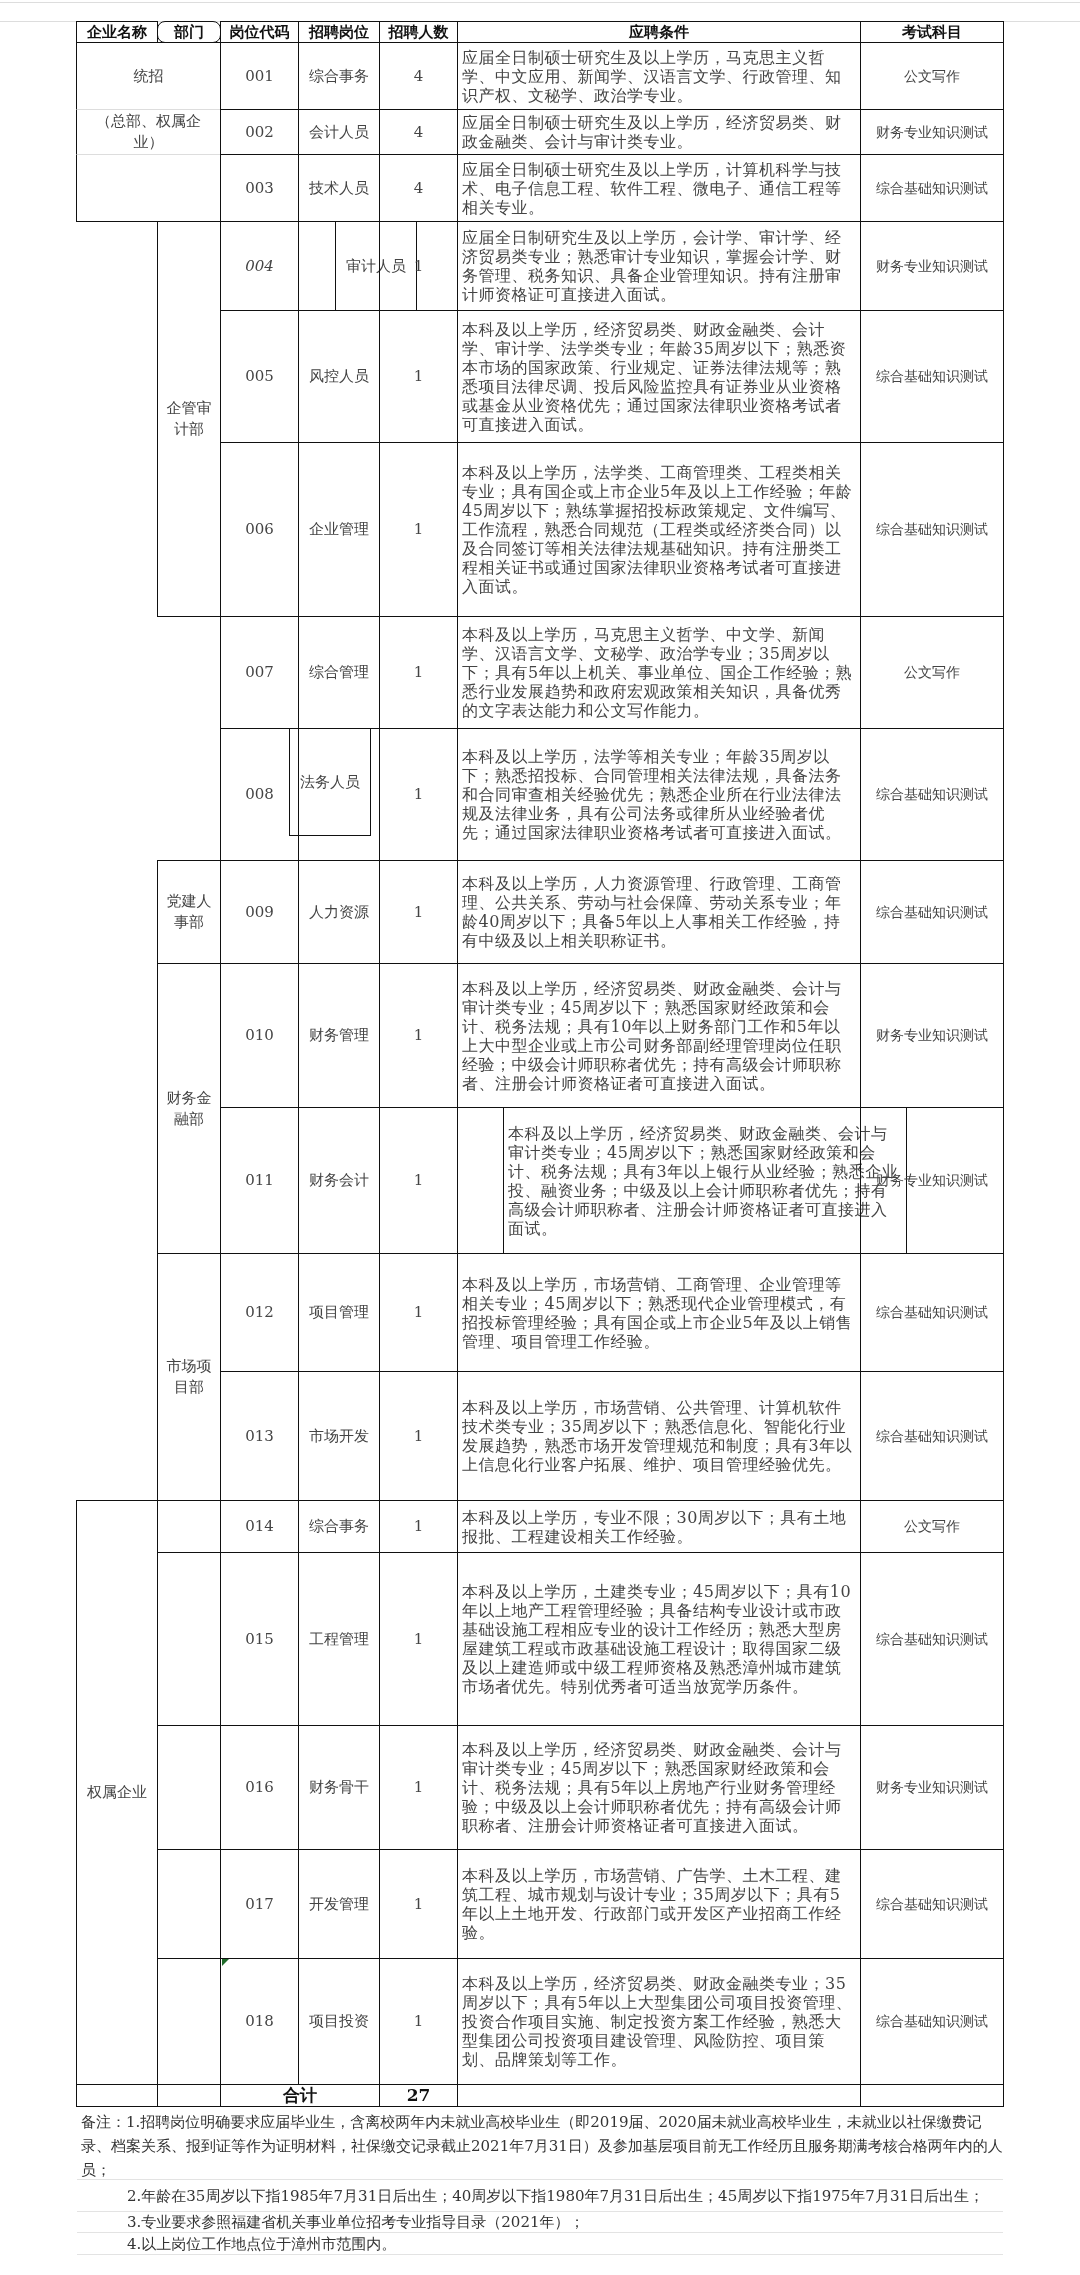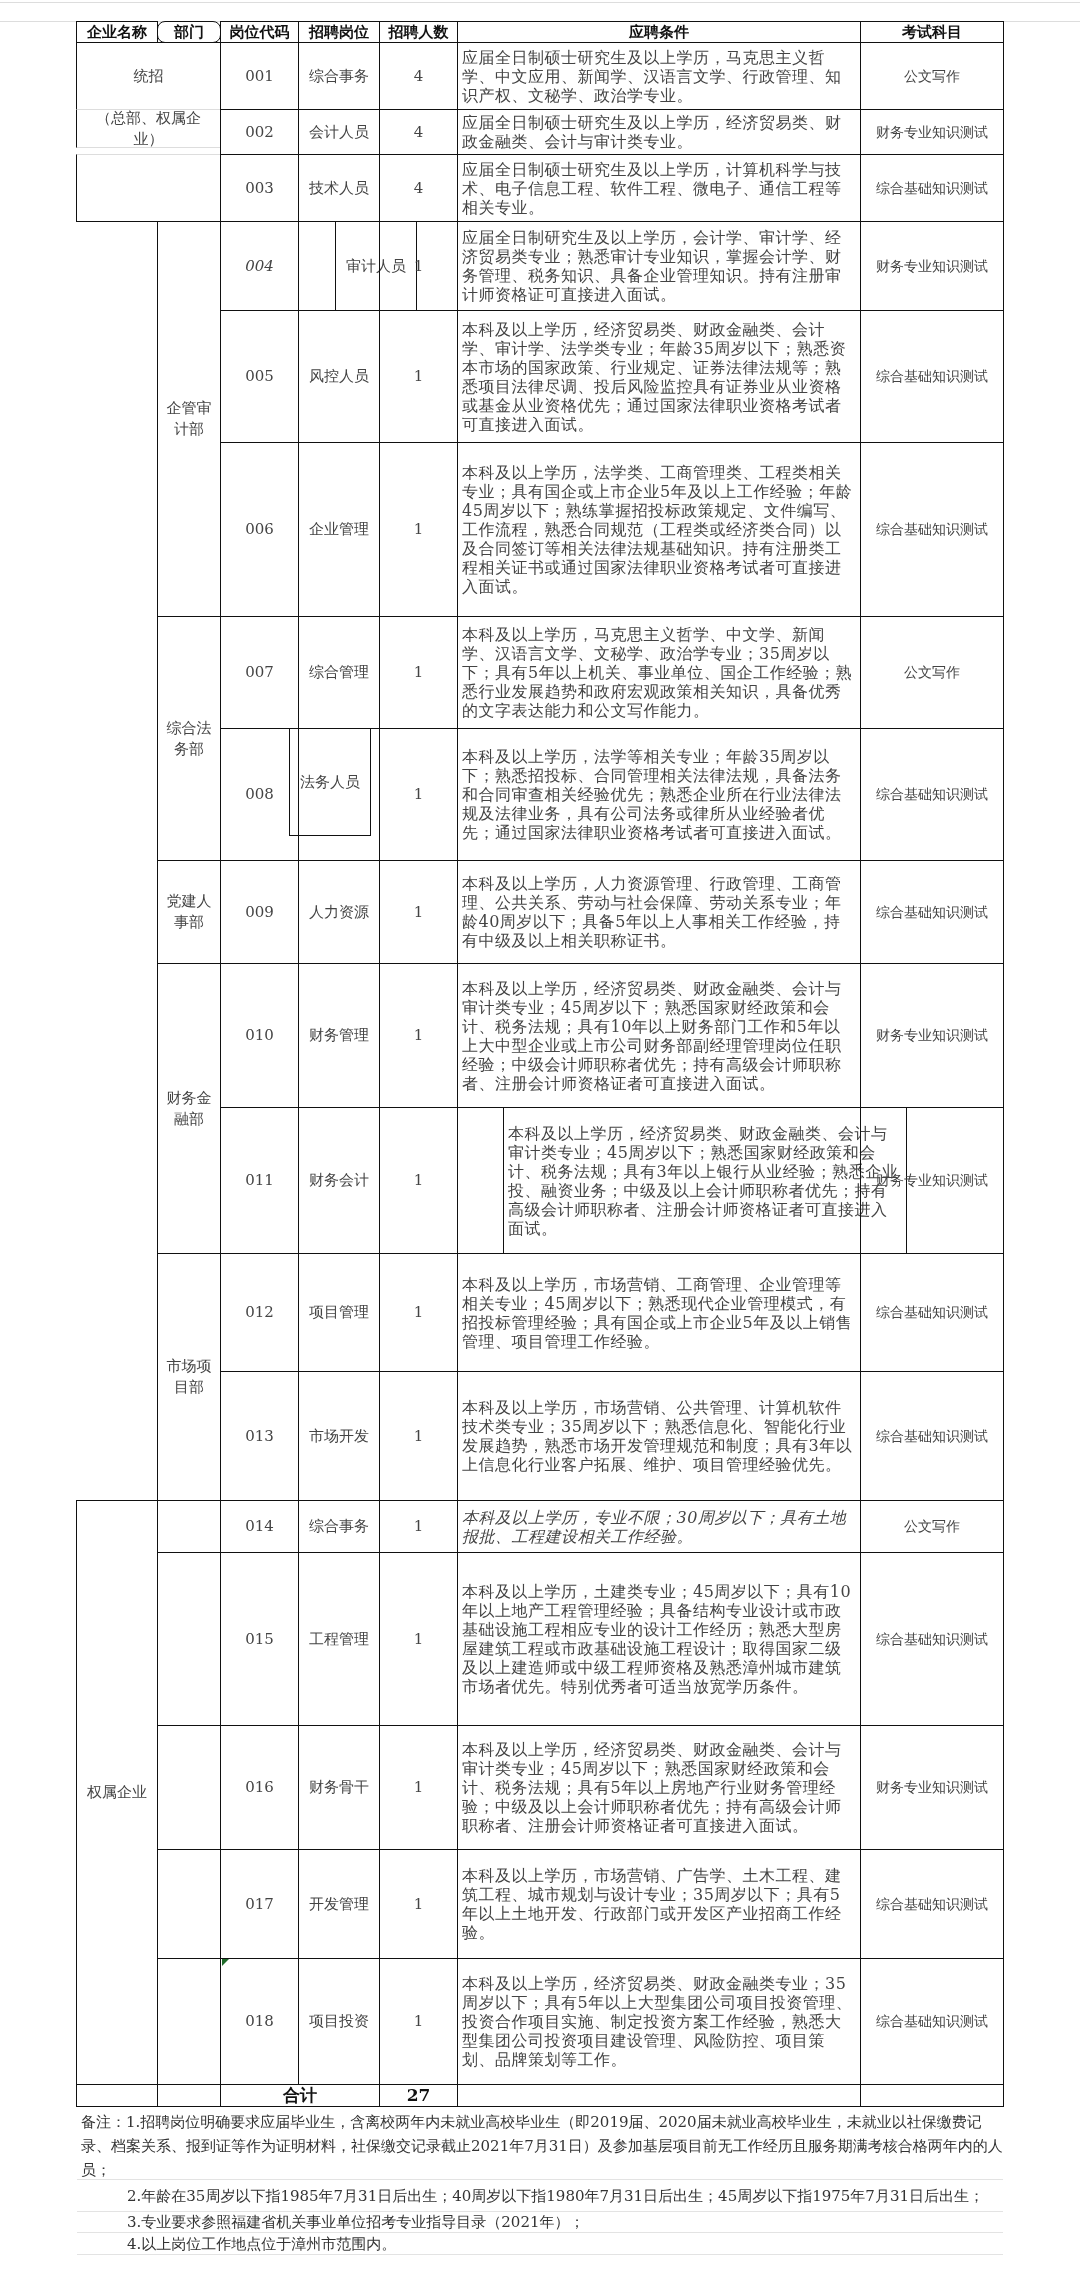--- a/index.html
+++ b/index.html
@@ -25,25 +25,24 @@
 
   <div class="cell hdr" style="left:76px;top:21px;width:82px;height:22px;">企业名称</div>
   <div class="cell hdr" style="left:157px;top:21px;width:64px;height:22px;border-radius:8px;">部门</div>
   <div class="cell hdr" style="left:220px;top:21px;width:79px;height:22px;">岗位代码</div>
   <div class="cell hdr" style="left:298px;top:21px;width:82px;height:22px;">招聘岗位</div>
   <div class="cell hdr" style="left:379px;top:21px;width:79px;height:22px;">招聘人数</div>
   <div class="cell hdr" style="left:457px;top:21px;width:404px;height:22px;">应聘条件</div>
   <div class="cell hdr" style="left:860px;top:21px;width:144px;height:22px;">考试科目</div>
 
   <div class="cell" style="left:76px;top:42px;width:145px;height:68px;border-bottom-color:#ddd;">统招</div>
-  <div class="cell vtext" style="left:76px;top:109px;width:145px;height:39px;border-top-color:#ddd;border-bottom-color:#ddd;">（总部、权属企业）</div>
+  <div class="cell vtext" style="left:76px;top:109px;width:145px;height:46px;border-top-color:#ddd;border-bottom-color:#ddd;">（总部、权属企业）</div>
   <div class="cell" style="left:76px;top:154px;width:145px;height:68px;border-top-color:#ddd;"></div>
 
   <div class="cell vtext" style="left:157px;top:221px;width:64px;height:396px;">企管审计部</div>
-  <div class="cell vtext" style="left:157px;top:616px;width:64px;height:245px;">综合法务部</div>
   <div class="cell vtext" style="left:157px;top:860px;width:64px;height:104px;">党建人事部</div>
   <div class="cell vtext" style="left:157px;top:963px;width:64px;height:291px;">财务金融部</div>
   <div class="cell vtext" style="left:157px;top:1253px;width:64px;height:248px;">市场项目部</div>
 
   <div class="cell vtext" style="left:76px;top:1500px;width:82px;height:585px;">权属企业</div>
   <div class="cell" style="left:157px;top:1500px;width:64px;height:53px;"></div>
   <div class="cell" style="left:157px;top:1552px;width:64px;height:174px;"></div>
   <div class="cell" style="left:157px;top:1725px;width:64px;height:125px;"></div>
   <div class="cell" style="left:157px;top:1849px;width:64px;height:110px;"></div>
   <div class="cell" style="left:157px;top:1958px;width:64px;height:127px;"></div>
@@ -149,21 +148,21 @@
     <div class="cell" style="left:298px;top:1371px;width:82px;height:130px;">市场开发</div>
     <div class="cell" style="left:379px;top:1371px;width:79px;height:130px;">1</div>
     <div class="cell cond" style="left:457px;top:1371px;width:404px;height:130px;">本科及以上学历，市场营销、公共管理、计算机软件技术类专业；35周岁以下；熟悉信息化、智能化行业发展趋势，熟悉市场开发管理规范和制度；具有3年以上信息化行业客户拓展、维护、项目管理经验优先。</div>
     <div class="cell exam" style="left:860px;top:1371px;width:144px;height:130px;">综合基础知识测试</div>
   </div>
 
   <div>
     <div class="cell" style="left:220px;top:1500px;width:79px;height:53px;">014</div>
     <div class="cell" style="left:298px;top:1500px;width:82px;height:53px;">综合事务</div>
     <div class="cell" style="left:379px;top:1500px;width:79px;height:53px;">1</div>
-    <div class="cell cond" style="left:457px;top:1500px;width:404px;height:53px;font-style:italic;">本科及以上学历，专业不限；30周岁以下；具有土地报批、工程建设相关工作经验。</div>
+    <div class="cell cond" style="left:457px;top:1500px;width:404px;height:53px;">本科及以上学历，专业不限；30周岁以下；具有土地报批、工程建设相关工作经验。</div>
     <div class="cell exam" style="left:860px;top:1500px;width:144px;height:53px;">公文写作</div>
   </div>
 
   <div>
     <div class="cell" style="left:220px;top:1552px;width:79px;height:174px;">015</div>
     <div class="cell" style="left:298px;top:1552px;width:82px;height:174px;">工程管理</div>
     <div class="cell" style="left:379px;top:1552px;width:79px;height:174px;">1</div>
     <div class="cell cond" style="left:457px;top:1552px;width:404px;height:174px;">本科及以上学历，土建类专业；45周岁以下；具有10年以上地产工程管理经验；具备结构专业设计或市政基础设施工程相应专业的设计工作经历；熟悉大型房屋建筑工程或市政基础设施工程设计；取得国家二级及以上建造师或中级工程师资格及熟悉漳州城市建筑市场者优先。特别优秀者可适当放宽学历条件。</div>
     <div class="cell exam" style="left:860px;top:1552px;width:144px;height:174px;">综合基础知识测试</div>
   </div>

